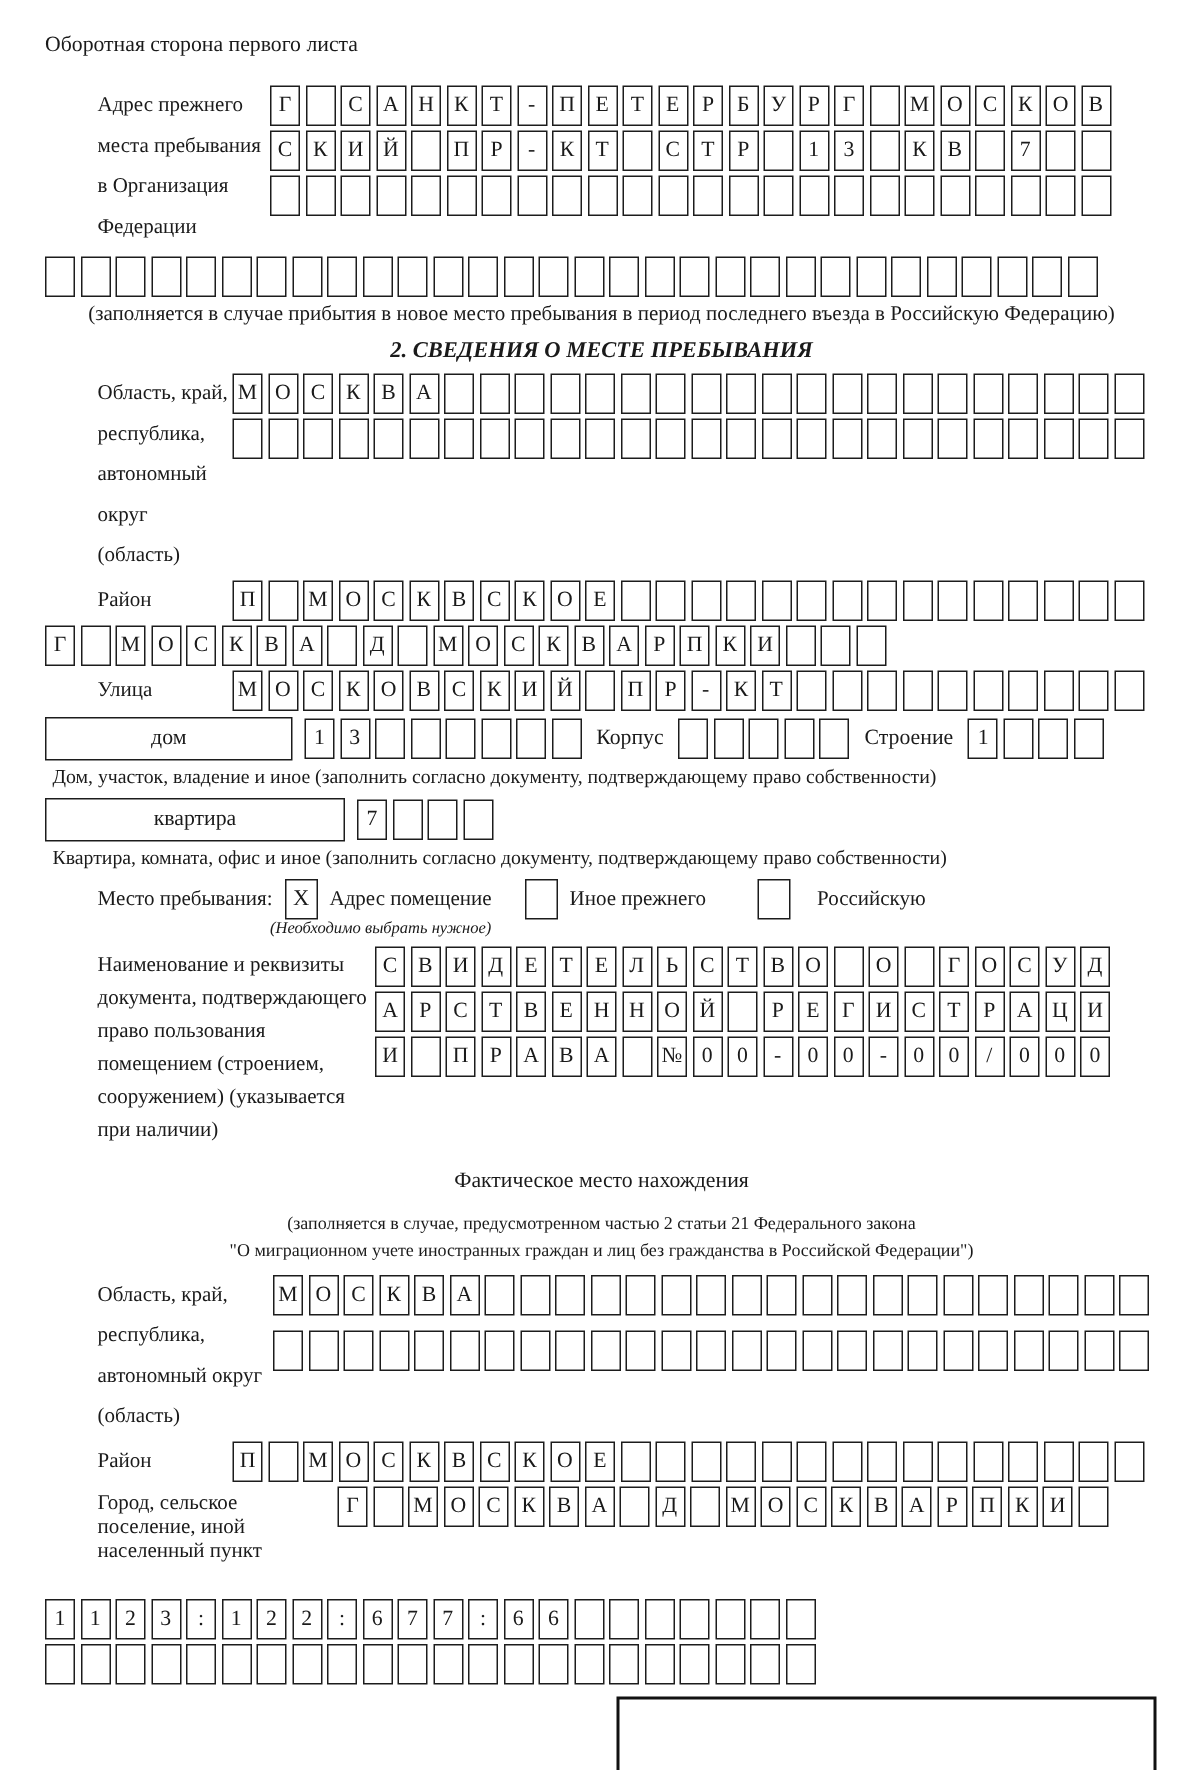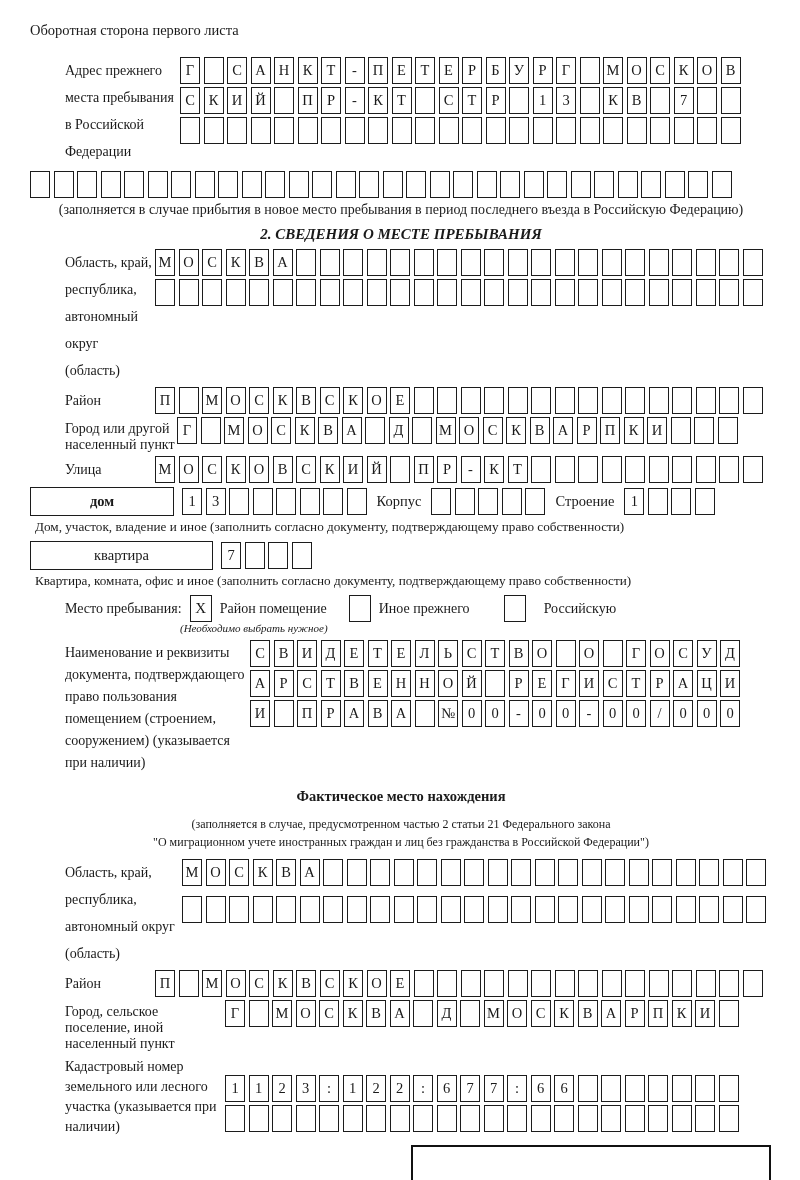--- a/index.html
+++ b/index.html
@@ -25,48 +25,48 @@
   .note { text-align:center; font-size:14px; margin:4px 0 6px 0; }
   .section-title { text-align:center; font-weight:bold; font-size:15px; margin:8px 0 6px 0;font-style:italic; }
 
   .w150 { width:150px; } .w125 { width:125px; } .w147 { width:147px; }
   .w220 { width:220px; } .w152 { width:152px; } .w195 { width:195px; }
 
   .box-field {
     border:1.5px solid #1c1c1c; height:29px;
     text-align:center; line-height:27px; font-size:14.5px; flex:none;
   }
-  .dom-box { width:144px;font-weight:bold; }
-  .kv-box { width:183px; }
+  .dom-box { width:165px; }
+  .kv-box { width:200px; }
   .inline-lab { font-size:14.5px; line-height:29px; padding:0 10px; flex:none; }
   .caption { font-size:13.2px; padding-left:35px; margin:2px 0 6px 0; }
 
   .checkbox {
     width:22px; height:27px; border:1.5px solid #1c1c1c; flex:none;
     text-align:center; line-height:25px; font-size:15px;
   }
   .mesto-row { display:flex; align-items:center; gap:8px; margin-top:6px; }
   .mesto-note { font-size:11px; text-align:left; width:300px; margin-left:150px; margin-bottom:6px;font-style:italic; }
 
-  .fact-title { text-align:center; font-weight:bold; font-size:14.5px; margin:14px 0 10px 0; }
+  .fact-title { text-align:center; font-weight:normal; font-size:14.5px; margin:14px 0 10px 0; }
   .fact-note { text-align:center; font-size:12px; line-height:18px; }
   .mt6 { margin-top:6px; } .gap10 { gap:10px; }
 
   .stamp-wrap { margin-left:362px; width:398px; margin-top:8px; }
   .stamp-box { width:360px; height:175px; border:2px solid #111; margin:0 auto; }
 </style>
 </head>
 <body>
 
 <div class="page">
 
   <div class="page-header">Оборотная сторона первого листа</div>
 
   <div class="frow">
-    <div class="label w150">Адрес прежнего места пребывания в Российской Федерации</div>
+    <div class="label w150">Адрес прежнего места пребывания в Организация Федерации</div>
     <div class="cellrows">
       <div class="cells">
           <span class="cell">Г</span>
           <span class="cell"></span>
           <span class="cell">С</span>
           <span class="cell">А</span>
           <span class="cell">Н</span>
           <span class="cell">К</span>
           <span class="cell">Т</span>
           <span class="cell">-</span>
@@ -265,21 +265,20 @@
         <span class="cell"></span>
         <span class="cell"></span>
         <span class="cell"></span>
         <span class="cell"></span>
         <span class="cell"></span>
         <span class="cell"></span>
       </div>
   </div>
 
   <div class="frow">
-    <div class="label w147" style="line-height:16px; padding-top:4px;">Город или другой населенный пункт</div>
     <div class="cells">
         <span class="cell">Г</span>
         <span class="cell"></span>
         <span class="cell">М</span>
         <span class="cell">О</span>
         <span class="cell">С</span>
         <span class="cell">К</span>
         <span class="cell">В</span>
         <span class="cell">А</span>
         <span class="cell"></span>
@@ -370,21 +369,21 @@
         <span class="cell"></span>
         <span class="cell"></span>
         <span class="cell"></span>
       </div>
   </div>
   <div class="caption" style="padding-left:5px;">Квартира, комната, офис и иное (заполнить согласно документу, подтверждающему право собственности)</div>
 
   <div class="mesto-row">
     <div style="padding-left:35px; flex:none;">Место пребывания:</div>
     <div class="checkbox">X</div>
-    <div>Район помещение</div>
+    <div>Адрес помещение</div>
     <div class="checkbox" style="margin-left:14px;"></div>
     <div>Иное прежнего</div>
     <div class="checkbox" style="margin-left:26px;"></div>
     <div style="margin-left:10px;">Российскую</div>
   </div>
   <div class="mesto-note">(Необходимо выбрать нужное)</div>
 
   <div class="frow">
     <div class="label w220" style="line-height:22px; padding-top:2px;">Наименование и реквизиты документа, подтверждающего право пользования помещением (строением, сооружением) (указывается при наличии)</div>
     <div class="cellrows">
@@ -578,21 +577,20 @@
         <span class="cell">А</span>
         <span class="cell">Р</span>
         <span class="cell">П</span>
         <span class="cell">К</span>
         <span class="cell">И</span>
         <span class="cell"></span>
       </div>
   </div>
 
   <div class="frow">
-    <div class="label w195" style="line-height:20px; padding-top:2px;">Кадастровый номер земельного или лесного участка (указывается при наличии)</div>
     <div class="cellrows" style="margin-top:20px;">
       <div class="cells">
           <span class="cell">1</span>
           <span class="cell">1</span>
           <span class="cell">2</span>
           <span class="cell">3</span>
           <span class="cell">:</span>
           <span class="cell">1</span>
           <span class="cell">2</span>
           <span class="cell">2</span>

